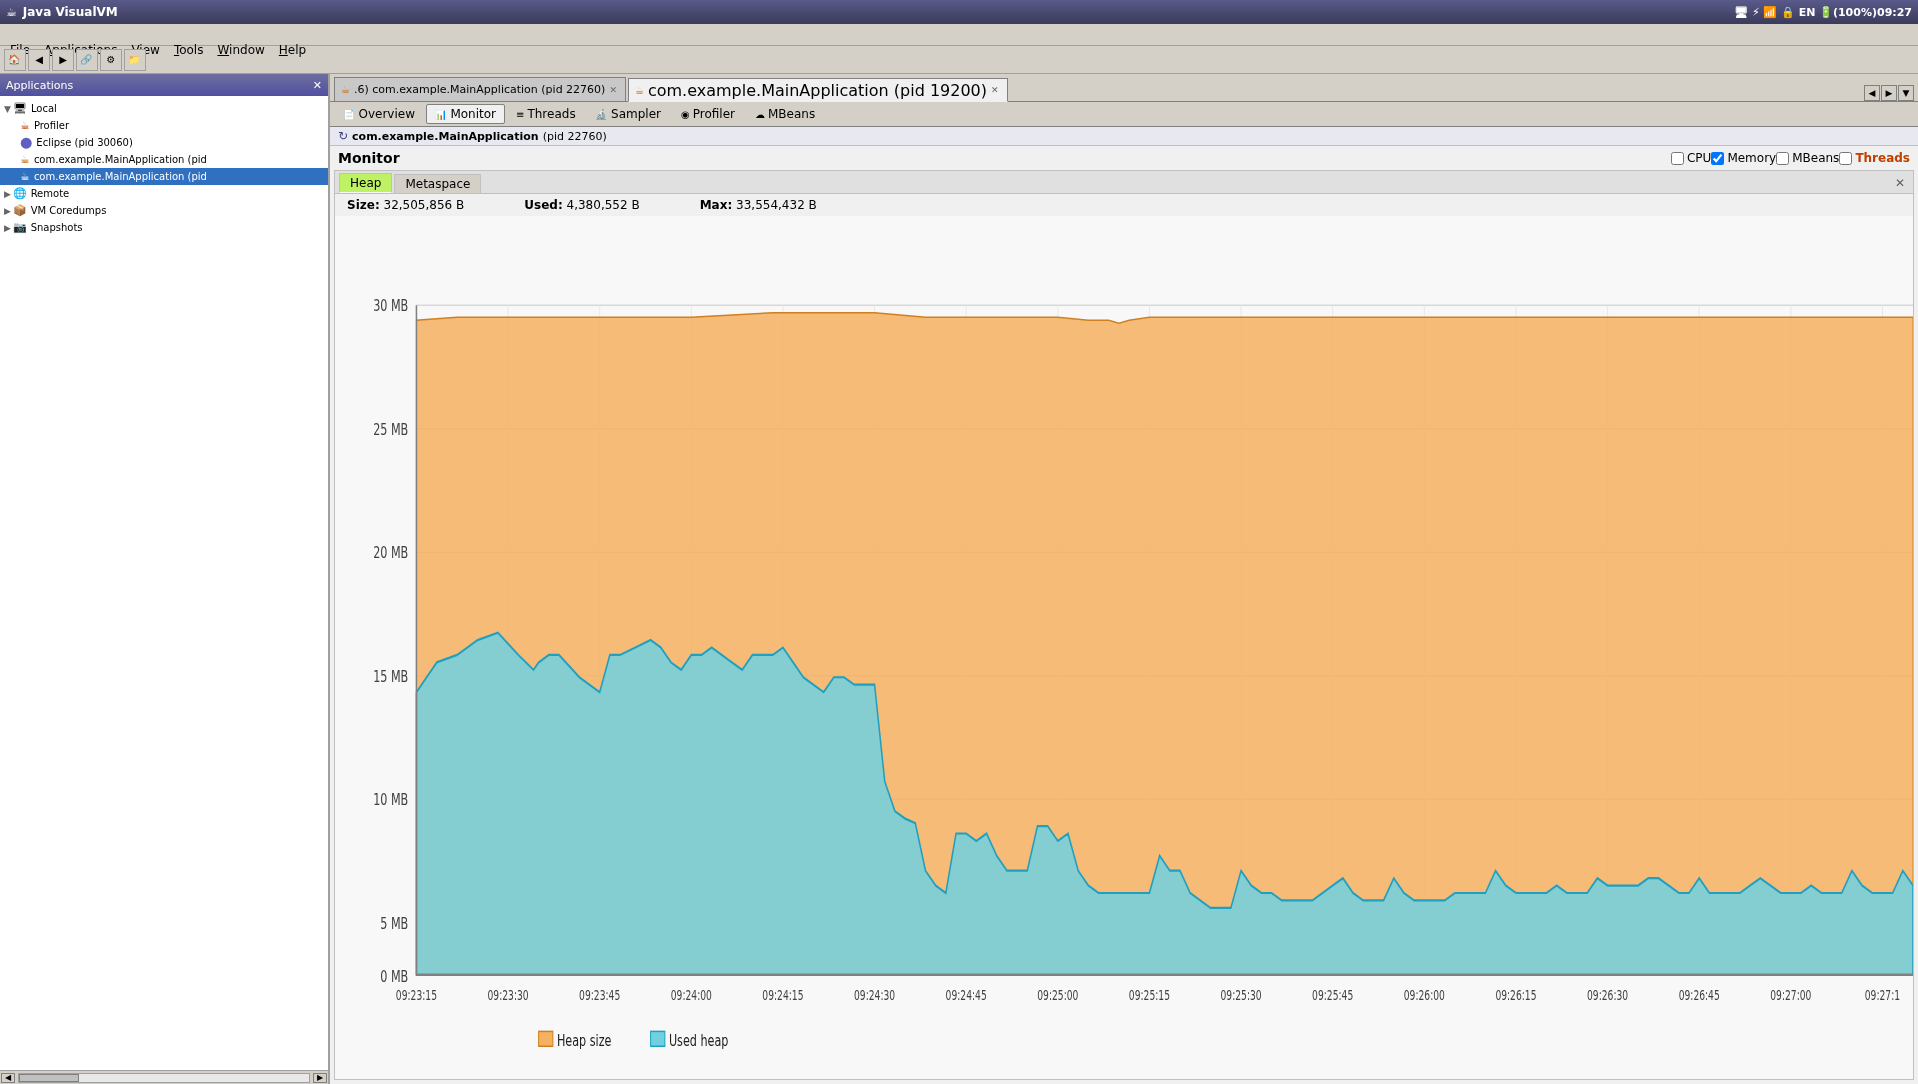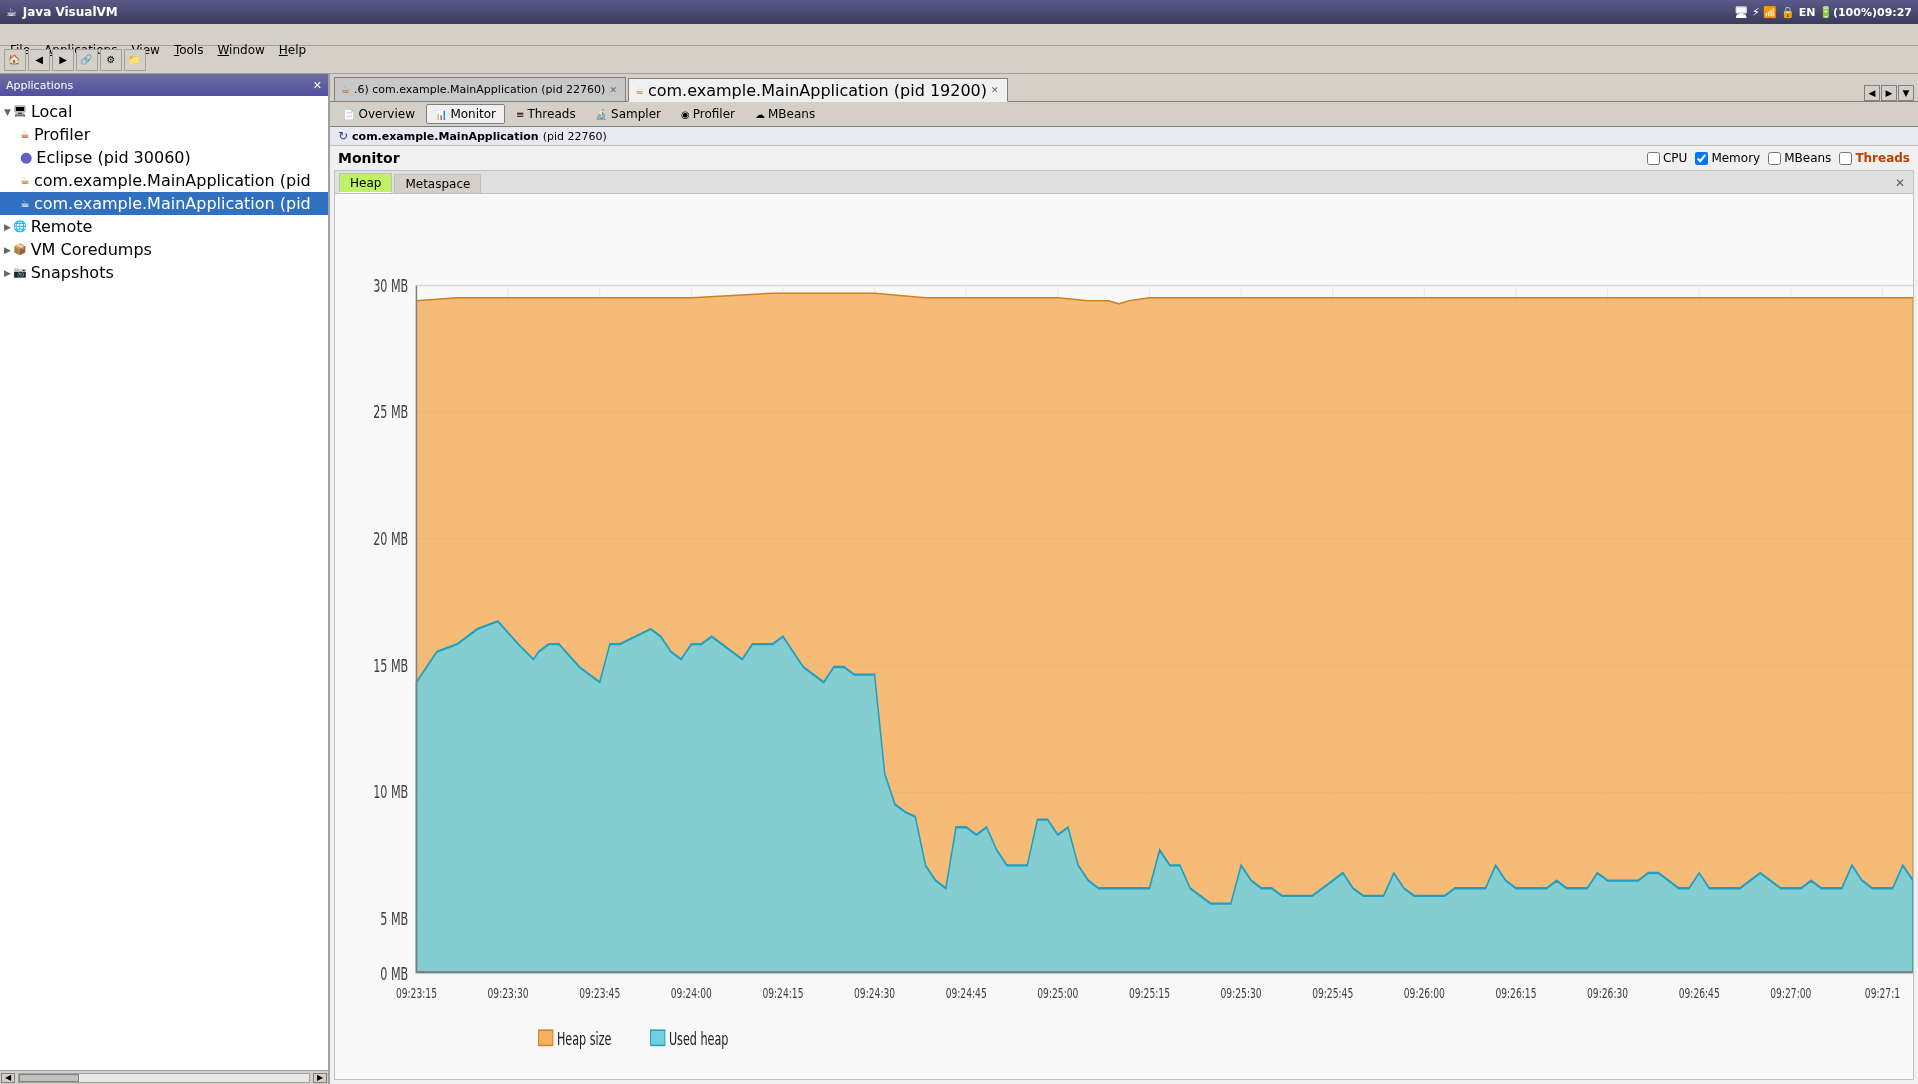--- a/index.html
+++ b/index.html
@@ -94,21 +94,21 @@
       display: flex;
       align-items: center;
       padding: 2px 4px;
       cursor: pointer;
       white-space: nowrap;
       font-size: 12px;
     }
     .tree-item.selected { background: #3070c0; color: white; }
     .tree-item .icon { margin-right: 4px; font-size: 11px; }
     .tree-arrow { font-size: 9px; margin-right: 2px; color: #666; }
-    .tree-label { font-size: 16px; }
+    .tree-label { font-size: 10px; }
 
     
     #left-scrollbar {
       height: 14px;
       background: #d4d0c8;
       border-top: 1px solid #a0a0a0;
       display: flex;
       align-items: center;
     }
     .scroll-track {
@@ -239,21 +239,20 @@
       background: #f0f0f0;
     }
     #monitor-title {
       font-size: 14px;
       font-weight: bold;
       color: #000;
     }
     #monitor-controls {
       display: flex;
       align-items: flex-end;
-      gap: 8px;
       font-size: 12px;
     }
     .checkbox-group {
       display: flex;
       align-items: center;
       gap: 3px;
     }
     .checkbox-group input[type="checkbox"] {
       margin: 0;
     }
@@ -507,20 +506,34 @@
 
 
       <div id="chart-section">
 
         <div id="chart-tabs">
           <div class="chart-tab active">Heap</div>
           <div class="chart-tab">Metaspace</div>
           <span id="chart-close-btn">✕</span>
         </div>
 
+        <div id="stats-row">
+          <div>
+            <strong>Size:</strong>
+            <span>32,505,856 B</span>
+          </div>
+          <div>
+            <strong>Used:</strong>
+            <span>4,380,552 B</span>
+          </div>
+          <div>
+            <strong>Max:</strong>
+            <span>33,554,432 B</span>
+          </div>
+        </div>
 
         <div id="chart-wrapper">
           <svg id="heap-svg" viewBox="0 0 1550 580" preserveAspectRatio="none" style="width:100%;height:100%;display:block;">
 
             <rect x="0" y="0" width="1550" height="580" fill="#f8f8f8"></rect>
 
             <line x1="80" y1="60" x2="1550" y2="60" stroke="#d8d8d8" stroke-width="1"></line>
             <line x1="80" y1="143" x2="1550" y2="143" stroke="#d8d8d8" stroke-width="1"></line>
             <line x1="80" y1="226" x2="1550" y2="226" stroke="#d8d8d8" stroke-width="1"></line>
             <line x1="80" y1="309" x2="1550" y2="309" stroke="#d8d8d8" stroke-width="1"></line>

